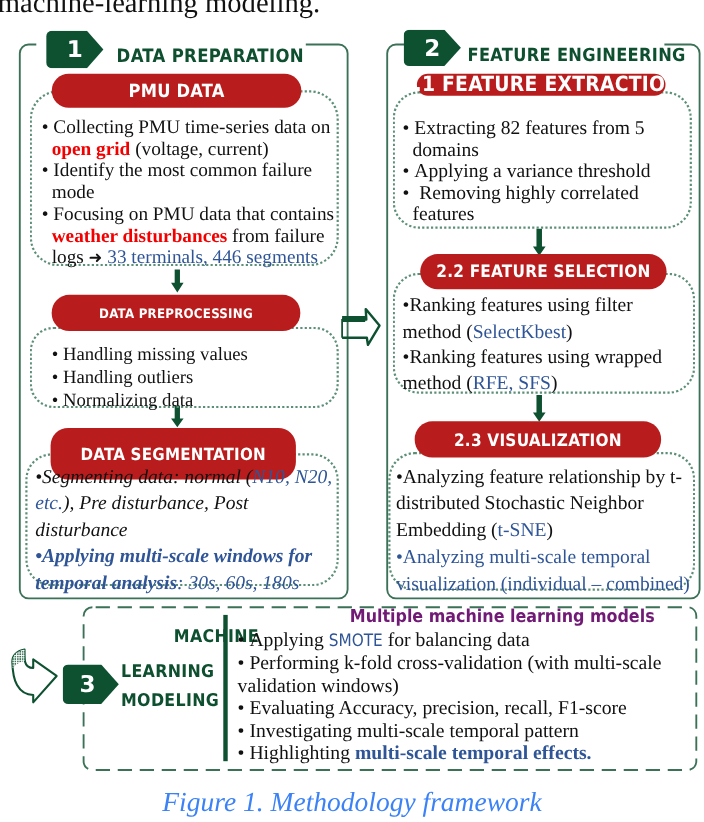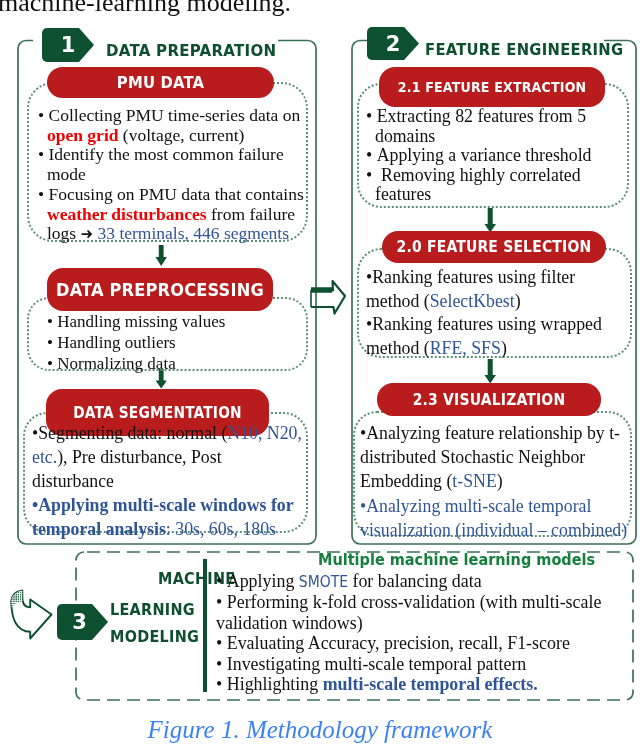--- a/index.html
+++ b/index.html
@@ -20,21 +20,21 @@
      justify-content:center;color:#fff;font-family:"DejaVu Sans Condensed","DejaVu Sans",sans-serif;
      font-weight:bold;letter-spacing:0.2px;white-space:nowrap;}
   .txt{position:absolute;font-family:"Liberation Serif",serif;color:#111;}
   .red{color:#f20000;font-weight:bold;}
   .blu{color:#2f5597;}
   .bblu{color:#2f5597;font-weight:bold;}
   .rarr{font-family:"DejaVu Sans",sans-serif;font-size:15px;color:#111;}
   .ind{margin-left:9px;display:inline-block;}
   .mlabel{position:absolute;font-family:"DejaVu Sans Condensed","DejaVu Sans",sans-serif;font-weight:bold;
      font-size:16px;color:#0d4f2e;letter-spacing:0.3px;white-space:nowrap;}
-  .redsans{color:#15803d;font-family:"DejaVu Sans Condensed","DejaVu Sans",sans-serif;font-weight:bold;font-size:16.1px;}
+  .redsans{color:#701a75;font-family:"DejaVu Sans Condensed","DejaVu Sans",sans-serif;font-weight:bold;font-size:16.1px;}
   .blusans{color:#2f5597;font-family:"DejaVu Sans Condensed","DejaVu Sans",sans-serif;font-size:15.5px;text-align:center;}
   #caption{position:absolute;left:0;top:716px;width:640px;text-align:center;font-style:italic;
      font-size:25px;color:#3b82f6;font-family:"Liberation Serif",serif;}
   #ml-divider{position:absolute;left:203px;top:559px;width:4px;height:133px;background:#0d5130;}
 </style>
 </head>
 <body>
 
 <div id="toptext">machine-learning modeling.</div>
 
@@ -82,33 +82,33 @@
     </svg>
  <div class="num">2</div>
 </div>
 <div class="ptitle" style="left:425px;top:40px;font-size:16.4px;">FEATURE ENGINEERING</div>
 
 <div class="dbox" style="left:27px;top:82px;width:281px;height:160px;"></div>
 <div class="pill" style="left:47px;top:67px;width:227px;height:31px;font-size:16.5px;">PMU DATA</div>
 <div class="txt" style="left:38px;top:106px;width:275px;font-size:17.5px;line-height:19.7px;">•&nbsp;Collecting PMU time-series data on<br><span class="ind"></span><span class="red">open grid</span> (voltage, current)<br>•&nbsp;Identify the most common failure<br><span class="ind"></span>mode<br>•&nbsp;Focusing on PMU data that contains<br><span class="ind"></span><span class="red">weather disturbances</span> from failure<br><span class="ind"></span>logs <span class="rarr">➜</span> <span class="blu">33 terminals, 446 segments</span></div>
 
 <div class="dbox" style="left:27px;top:297px;width:281px;height:74px;border-radius:22px;"></div>
-<div class="pill" style="left:47px;top:268px;width:226px;height:43px;font-size:18px;">DATA PREPROCESSING</div>
+<div class="pill" style="left:47px;top:268px;width:226px;height:33px;font-size:12px;">DATA PREPROCESSING</div>
 <div class="txt" style="left:47px;top:311px;width:265px;font-size:17px;line-height:21px;">•&nbsp;Handling missing values<br>•&nbsp;Handling outliers<br>•&nbsp;Normalizing data</div>
 
 <div class="dbox" style="left:23px;top:412px;width:285px;height:121px;border-radius:24px;"></div>
 <div class="pill" style="left:46px;top:389px;width:223px;height:47px;font-size:15.3px;">DATA SEGMENTATION</div>
-<div class="txt" style="left:32px;top:421px;width:285px;font-size:17.8px;line-height:24px;">•Segmenting data: normal (<span class="blu">N10, N20,</span><br><span class="blu">etc.</span>), Pre disturbance, Post<br>disturbance<br><span class="bblu">•Applying multi-scale windows for</span><br><span class="bblu">temporal analysis</span><span class="blu">: 30s, 60s, 180s</span></div>
+<div class="txt" style="left:32px;top:421px;width:285px;font-size:17.8px;line-height:24px;font-style:italic;">•Segmenting data: normal (<span class="blu">N10, N20,</span><br><span class="blu">etc.</span>), Pre disturbance, Post<br>disturbance<br><span class="bblu">•Applying multi-scale windows for</span><br><span class="bblu">temporal analysis</span><span class="blu">: 30s, 60s, 180s</span></div>
 
 <div class="dbox" style="left:357px;top:83px;width:272px;height:125px;border-radius:24px;"></div>
-<div class="pill" style="left:379px;top:67px;width:226px;height:40px;font-size:14px;">2.1 FEATURE EXTRACTION</div>
+<div class="pill" style="left:379px;top:67px;width:226px;height:20px;font-size:19px;">2.1 FEATURE EXTRACTION</div>
 <div class="txt" style="left:366px;top:107px;width:265px;font-size:17.8px;line-height:19.6px;">•&nbsp;Extracting 82 features from 5<br><span class="ind"></span>domains<br>•&nbsp;Applying a variance threshold<br>•&nbsp;&nbsp;Removing highly correlated<br><span class="ind"></span>features</div>
 
 <div class="dbox" style="left:357px;top:248px;width:275px;height:110px;border-radius:24px;"></div>
-<div class="pill" style="left:382px;top:231px;width:224px;height:32px;font-size:15.5px;">2.0 FEATURE SELECTION</div>
+<div class="pill" style="left:382px;top:231px;width:224px;height:32px;font-size:15.5px;">2.2 FEATURE SELECTION</div>
 <div class="txt" style="left:366px;top:266px;width:272px;font-size:17.8px;line-height:23.5px;">•Ranking features using filter<br>method (<span class="blu">SelectKbest</span>)<br>•Ranking features using wrapped<br>method (<span class="blu">RFE, SFS</span>)</div>
 
 <div class="dbox" style="left:353px;top:411px;width:279px;height:126px;border-radius:24px;"></div>
 <div class="pill" style="left:377px;top:383px;width:224px;height:33px;font-size:15.5px;">2.3 VISUALIZATION</div>
 <div class="txt" style="left:360px;top:421px;width:278px;font-size:17.8px;line-height:24.2px;">•Analyzing feature relationship by t-<br>distributed Stochastic Neighbor<br>Embedding (<span class="blu">t-SNE</span>)<br><span class="blu">•Analyzing multi-scale temporal</span><br><span class="blu">visualization (individual – combined)</span></div>
 
 <div class="badge" style="left:57px;top:604px;width:52px;height:36px;">
  <svg width="52" height="36" viewBox="0 0 52 36">
       <path d="M5,0 H35 L51,18 L35,36 H5 A5,5 0 0 1 0,31 V5 A5,5 0 0 1 5,0 Z" fill="#0d5130"></path>
     </svg>

